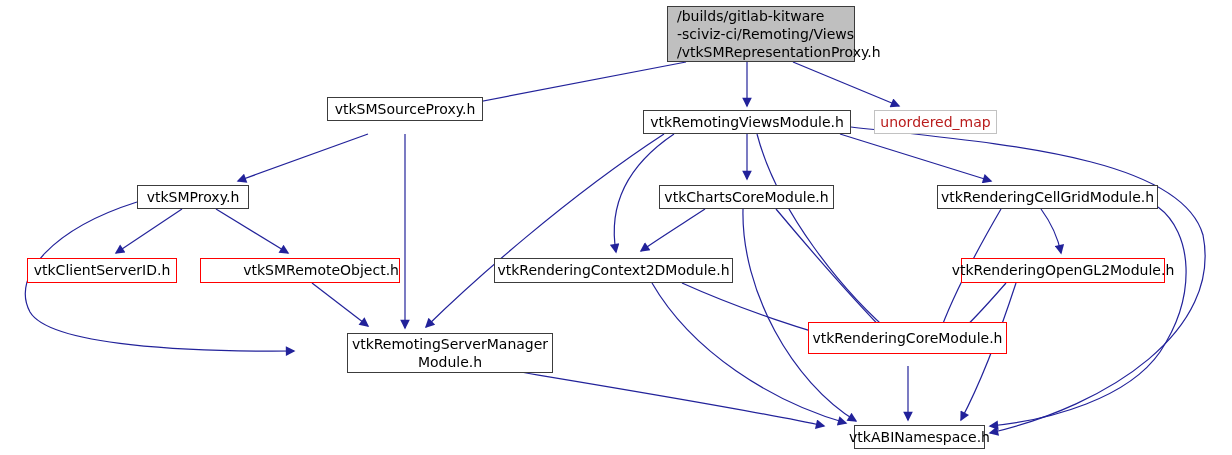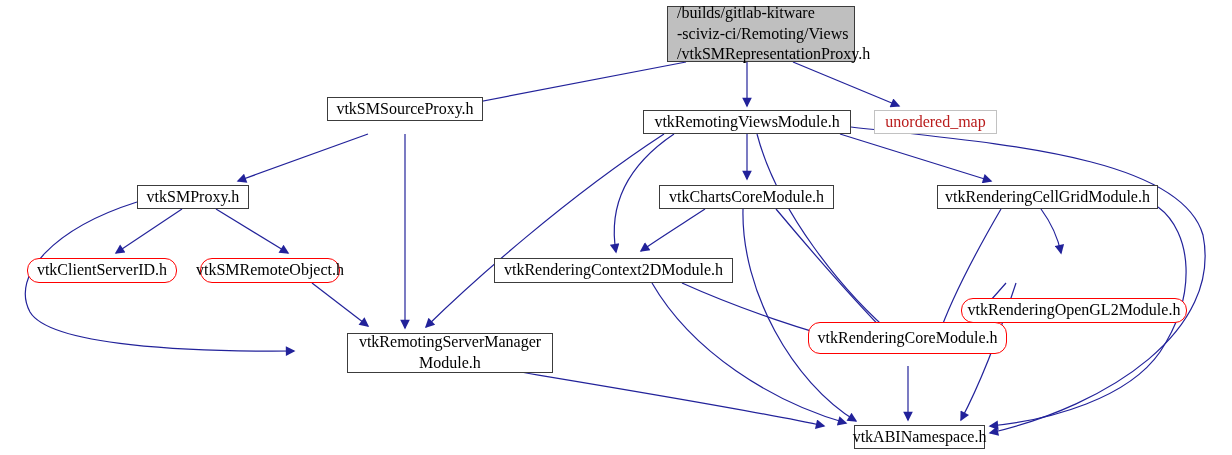--- a/index.html
+++ b/index.html
@@ -2,24 +2,24 @@
 <html><head>
 <meta charset="utf-8">
 <style>
   html,body{margin:0;padding:0;background:#ffffff;}
   #stage{position:relative;width:1232px;height:455px;background:#ffffff;overflow:hidden;
          font-family:"DejaVu Sans","Liberation Sans",sans-serif;}
   #edge-layer{position:absolute;left:0;top:0;width:1232px;height:455px;}
   #edge-layer path.edge{fill:none;stroke:#22229a;stroke-width:1.2px;}
   .node{position:absolute;box-sizing:border-box;background:#ffffff;border:1px solid #3c3c3c;
         color:#000;display:flex;align-items:center;justify-content:center;text-align:center;
-        font-size:16px;line-height:1.3;white-space:pre-line;z-index:2;font-family:Liberation Serif, serif;}
+        font-size:14px;line-height:1.3;white-space:pre-line;z-index:2;}
   .node.root{background:#bfbfbf;border:1.5px solid #3c3c3c;justify-content:flex-start;
              text-align:left;padding:2px 9px;}
-  .node.red{border-color:#ff0000;border-radius:12px;}
+  .node.red{border-color:#ff0000;}
   .node.external{border-color:#c2c2c2;color:#b91c1c;}
 </style>
 </head>
 <body>
 
 <div id="stage">
   <svg id="edge-layer" viewBox="0 0 1232 455" xmlns="http://www.w3.org/2000/svg">
     <defs>
       <marker id="arrow" viewBox="0 0 10 10" refX="8.5" refY="5" markerWidth="10" markerHeight="8" orient="auto">
         <path d="M0,0 L10,5 L0,10 z" fill="#22229a"></path>
@@ -59,21 +59,21 @@
       <div class="node root" style="left: 667px; top: 6px; width: 188px; height: 56px;"><span>/builds/gitlab-kitware
 -sciviz-ci/Remoting/Views
 /vtkSMRepresentationProxy.h</span></div>
       <div class="node normal" style="left: 327px; top: 97px; width: 156px; height: 24px;"><span>vtkSMSourceProxy.h</span></div>
       <div class="node normal" style="left: 643px; top: 110px; width: 208px; height: 24px;"><span>vtkRemotingViewsModule.h</span></div>
       <div class="node external" style="left: 874px; top: 110px; width: 123px; height: 24px;"><span>unordered_map</span></div>
       <div class="node normal" style="left: 137px; top: 185px; width: 112px; height: 24px;"><span>vtkSMProxy.h</span></div>
       <div class="node normal" style="left: 659px; top: 185px; width: 175px; height: 24px;"><span>vtkChartsCoreModule.h</span></div>
       <div class="node normal" style="left: 937px; top: 185px; width: 221px; height: 24px;"><span>vtkRenderingCellGridModule.h</span></div>
       <div class="node red" style="left: 27px; top: 258px; width: 150px; height: 25px;"><span>vtkClientServerID.h</span></div>
-      <div class="node red" style="left: 200px; top: 258px; width: 140px; height: 25px;"><span>vtkSMRemoteObject.h</span></div>
+      <div class="node red" style="left: 200px; top: 258px; width: 200px; height: 25px; justify-content: flex-end;"><span>vtkSMRemoteObject.h</span></div>
       <div class="node normal" style="left: 494px; top: 258px; width: 239px; height: 25px;"><span>vtkRenderingContext2DModule.h</span></div>
-      <div class="node red" style="left: 961px; top: 258px; width: 226px; height: 25px; margin-top: 40px;"><span>vtkRenderingOpenGL2Module.h</span></div>
+      <div class="node red" style="left: 961px; top: 258px; width: 204px; height: 25px;"><span>vtkRenderingOpenGL2Module.h</span></div>
       <div class="node normal" style="left: 302px; top: 333px; width: 206px; height: 40px; margin-left: 45px;"><span>vtkRemotingServerManager
 Module.h</span></div>
       <div class="node red" style="left: 808px; top: 322px; width: 199px; height: 32px;"><span>vtkRenderingCoreModule.h</span></div>
       <div class="node normal" style="left: 830px; top: 425px; width: 131px; height: 24px; margin-left: 24px;"><span>vtkABINamespace.h</span></div>
     </div>
 </div>
 
 </body></html>

